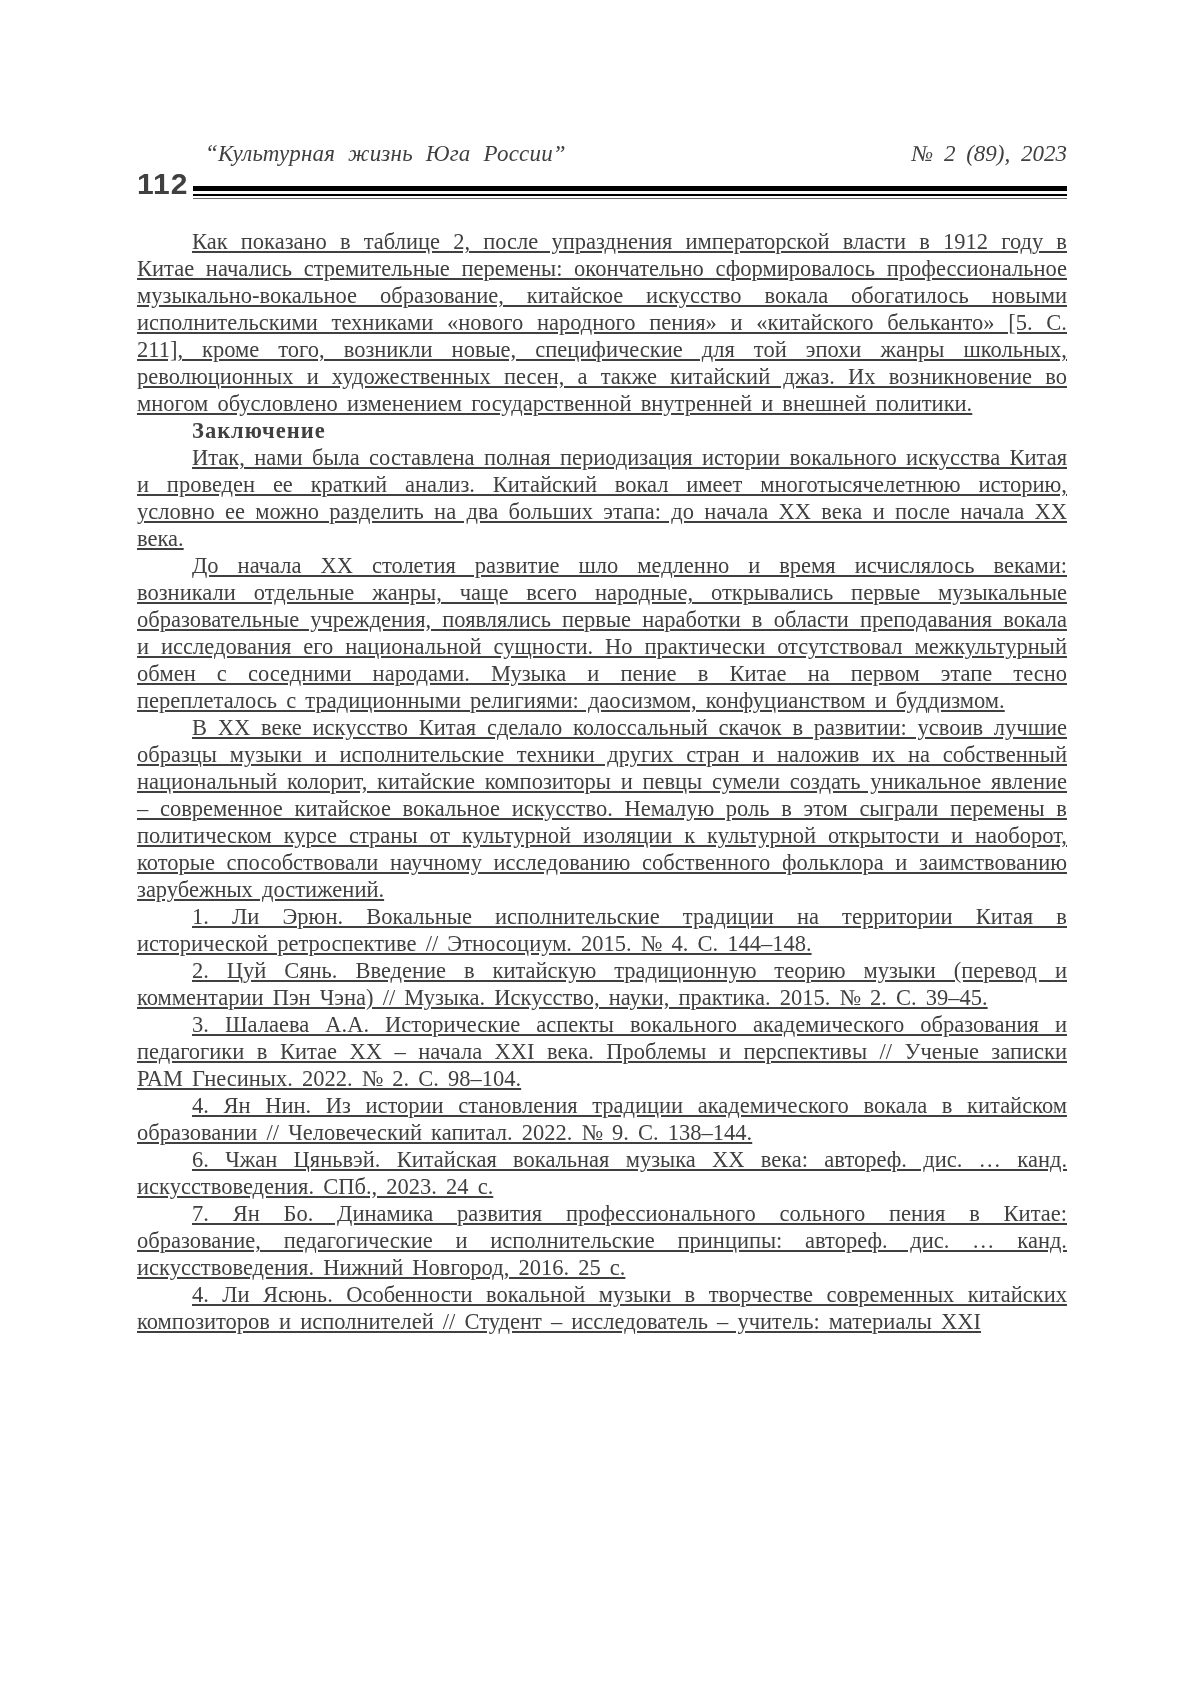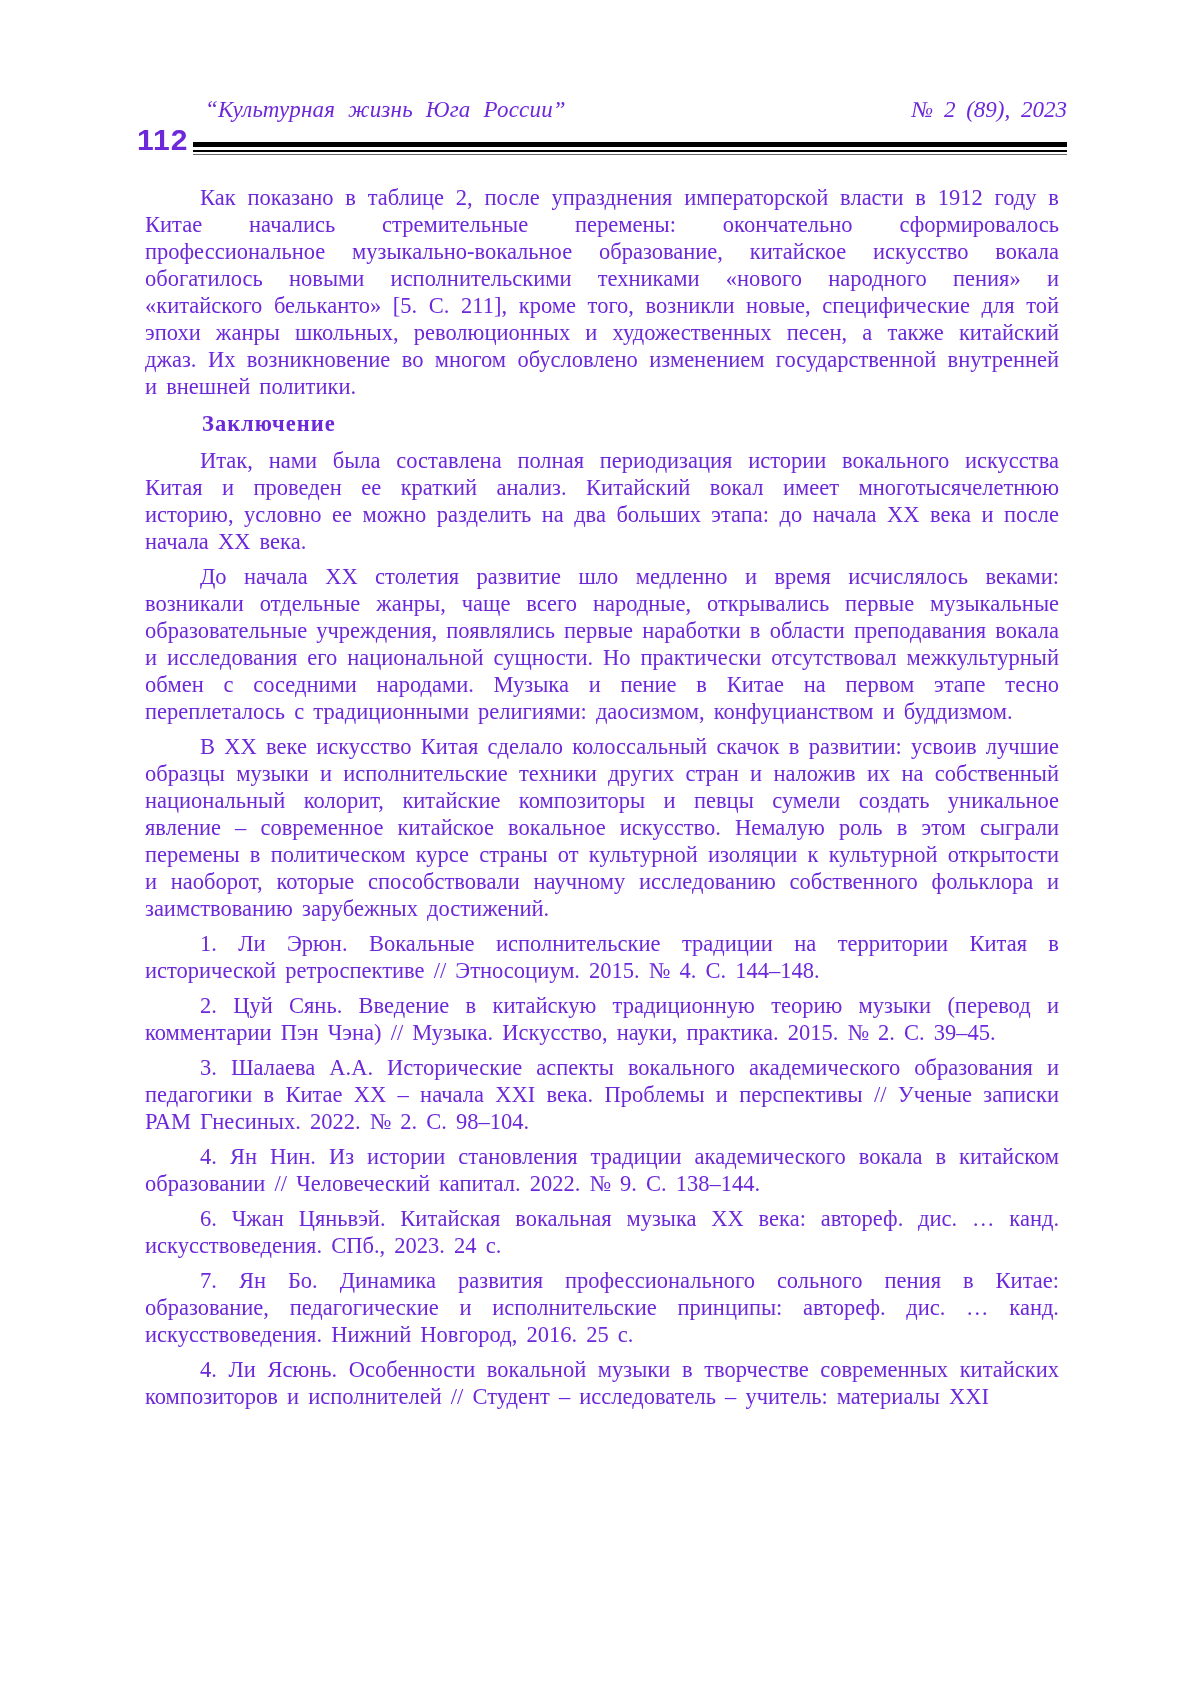--- a/index.html
+++ b/index.html
@@ -5,39 +5,39 @@
   html, body {
     margin: 0;
     padding: 0;
     background: #ffffff;
   }
   .page {
     position: relative;
     width: 1200px;
     height: 1698px;
     background: #ffffff;
-    color: #6d28d9;
+    color: #404040;
     font-family: "Liberation Serif", "DejaVu Serif", serif;
     box-sizing: border-box;
     padding: 96px 133px 0 137px;
     overflow: hidden;
   }
   
   .hdr-titles {
     display: flex;
     justify-content: space-between;
     align-items: baseline;
     padding-left: 68px;
     font-style: italic;
     font-size: 23px;
     line-height: 28px;
     white-space: nowrap;
   }
   .journal-title { word-spacing: 7px; letter-spacing: 0.2px; }
-  .issue-info    { word-spacing: 5px; }
+  .issue-info    { word-spacing: 5px; margin-top: 44px; }
   .hdr-rule-row {
     display: flex;
     align-items: flex-end;
     margin-top: 1px;
     height: 30px;
   }
   .page-number {
     font-family: "Liberation Sans", "DejaVu Sans", sans-serif;
     font-weight: 700;
     font-size: 30px;
@@ -52,26 +52,27 @@
   .rule-gap2  { height: 2px; }
   .rule-thin2 { height: 1px; background: #6a6a6a; }
   
   .article {
     margin-top: 29px;
     font-size: 22.5px;
     line-height: 27px;
     text-align: justify;
   }
   .body-par {
-    margin: 8px;
+    margin: 0;
     text-indent: 55px;
     word-spacing: 3.5px;
+    text-decoration: underline;
   }
   .subheading {
-    margin: 10px;
+    margin: 0;
     font-size: 22.5px;
     line-height: 27px;
     font-weight: 700;
     text-indent: 55px;
     letter-spacing: 1px;
   }
   .centered-heading {
     margin: 50px 0 31px 0;
     font-size: 23px;
     line-height: 27px;

